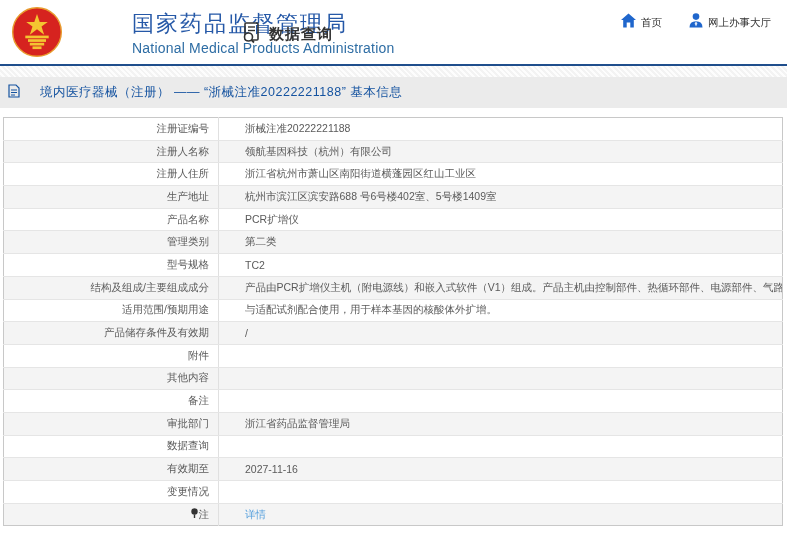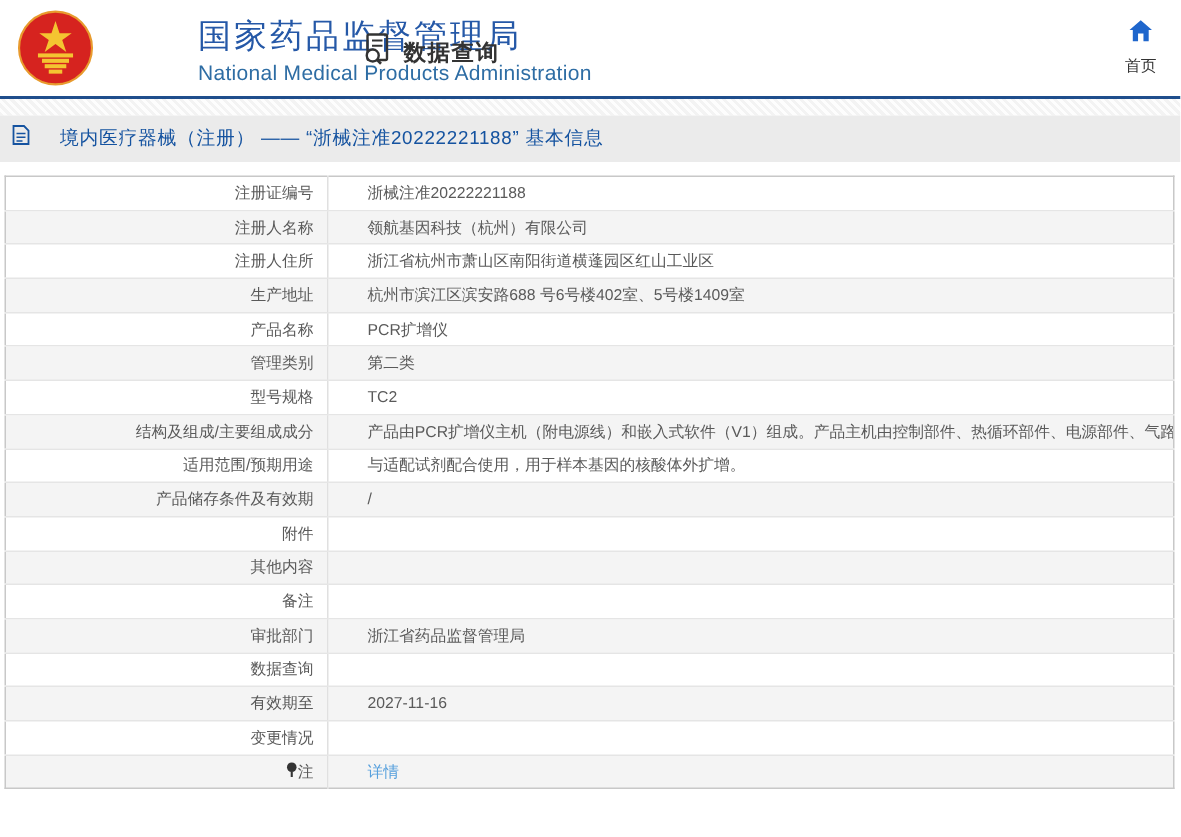--- a/index.html
+++ b/index.html
@@ -8,21 +8,21 @@
 
   
   .header { position:relative; height:64px; background:#fff; }
   .emblem { position:absolute; left:10px; top:5px; width:54px; height:54px; }
   .org { position:absolute; left:132px; top:11px; }
   .org-zh { font-size:22px; font-weight:normal; color:#2558a7; letter-spacing:2px; line-height:26px; }
   .org-en { font-size:14px; color:#2e6da4; margin-top:3px; letter-spacing:0.2px; }
   .query { position:absolute; left:241px; top:21px; display:flex; align-items:center; gap:5px;text-align:center; }
   .query-label { font-size:15px; font-weight:bold; color:#333; letter-spacing:1px; }
   .top-nav { position:absolute; right:16px; top:13px; display:flex; gap:26px; }
-  .nav-item { display:flex; flex-direction:column; align-items:center; gap:4px; cursor:pointer; }
+  .nav-item { display:flex; flex-direction:row; align-items:center; gap:4px; cursor:pointer; }
   .nav-label { font-size:10.5px; color:#333; white-space:nowrap; }
   .header-rule { height:2px; background:#1f4e8c; }
   .hatch { height:11px;
     background:repeating-linear-gradient(45deg,#f3f3f3 0 2px,#fdfdfd 2px 4px); }
 
   
   .breadcrumb { height:31px; background:#ebebeb; display:flex; align-items:center;
     padding-left:8px; gap:20px; }
   .breadcrumb-text { font-size:12.5px; color:#1553a0; letter-spacing:0.5px; }
 
@@ -78,20 +78,30 @@
 
   <div class="top-nav">
     <div class="nav-item">
       <span>
         <svg width="17" height="15" viewBox="0 0 17 15">
           <path d="M8.5 0.5 L16 7 L13.8 7 L13.8 14.5 L10.3 14.5 L10.3 9.4 L6.7 9.4 L6.7 14.5 L3.2 14.5 L3.2 7 L1 7 Z" fill="#1f66cc"></path>
         </svg>
       </span>
       <span class="nav-label">首页</span>
     </div>
+    <div class="nav-item">
+      <span>
+        <svg width="16" height="15" viewBox="0 0 16 15">
+          <circle cx="8" cy="3.6" r="3.3" fill="#1f66cc"></circle>
+          <path d="M1.5 14.5 Q1.5 8.2 8 8.2 Q14.5 8.2 14.5 14.5 Z" fill="#1f66cc"></path>
+          <polygon points="8,8.6 9.4,10.4 8,13.6 6.6,10.4" fill="#ffffff" opacity="0.85"></polygon>
+        </svg>
+      </span>
+      <span class="nav-label">网上办事大厅</span>
+    </div>
   </div>
 </div>
 <div class="header-rule"></div>
 <div class="hatch"></div>
 
 <div class="breadcrumb">
   <span>
     <svg width="12" height="14" viewBox="0 0 12 14">
       <path d="M1 1 H8 L11 4 V13 H1 Z" fill="none" stroke="#1553a0" stroke-width="1.2"></path>
       <line x1="3" y1="6" x2="9" y2="6" stroke="#1553a0" stroke-width="1"></line>

